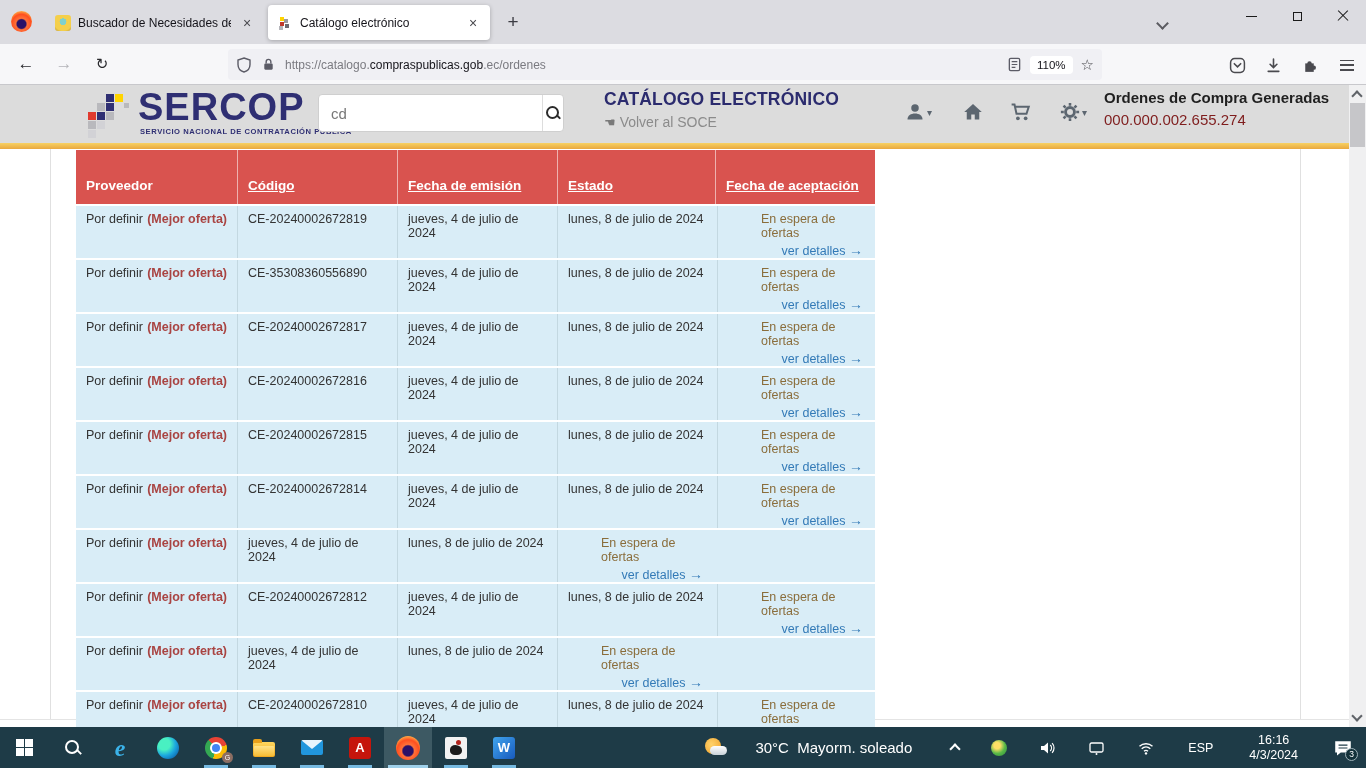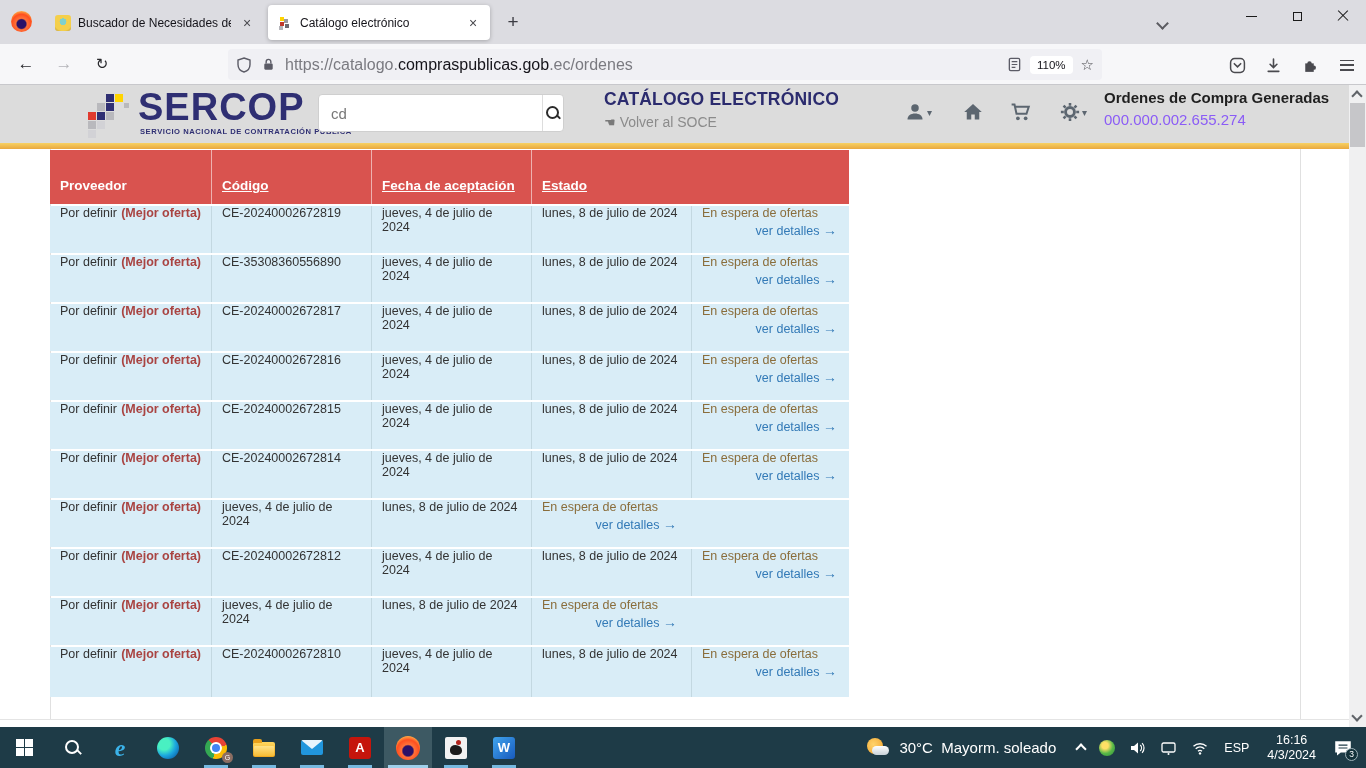--- a/index.html
+++ b/index.html
@@ -28,21 +28,21 @@
   .i-restore:before { content:""; position:absolute; left:2px; top:-4px; width:9px; height:9px; border:1px solid #1a1a1a; z-index:-1; }
   .i-close { position:relative; width:12px; height:12px; }
   .i-close:before,.i-close:after { content:""; position:absolute; left:-1px; top:5px; width:14px; height:1.4px; background:#1a1a1a; }
   .i-close:before { transform:rotate(45deg);} .i-close:after { transform:rotate(-45deg);}
 
   #toolbar { position:absolute; left:0; top:44px; width:1366px; height:41px; background:#f7f7f9; border-bottom:1px solid #c8c8cc; }
   .navbtn { position:absolute; top:48px; width:32px; height:32px; text-align:center; line-height:31px; font-size:17px; color:#2a2a2e; border-radius:4px; }
   #nav-back { left:10px; } #nav-fwd { left:48px; color:#b4b4b8; } #nav-reload { left:86px; font-size:15px; }
   #urlbar { position:absolute; left:228px; top:49px; width:874px; height:31px; background:#f0f0f4; border-radius:4px; display:flex; align-items:center; padding:0 8px; }
   #urlbar svg { flex:0 0 auto; }
-  .urltext { font-size:16px; color:#7a7a80; margin-left:9px; white-space:nowrap; }
+  .urltext { font-size:12px; color:#7a7a80; margin-left:9px; white-space:nowrap; }
   .urltext b { color:#15141a; font-weight:normal; }
   .url-spacer { flex:1; }
   .zoombox { background:#fff; border-radius:4px; font-size:11.5px; color:#15141a; padding:3px 7px; margin:0 8px; }
   .star { font-size:15px; color:#4a4a4f; }
   .tb-icon { position:absolute; top:50px; width:30px; height:30px; display:flex; align-items:center; justify-content:center; }
   #ic-pocket{left:1222px;} #ic-down{left:1258px;} #ic-ext{left:1294px;} #ic-menu{left:1332px;}
   .burger { width:14px; height:11px; display:flex; flex-direction:column; justify-content:space-between; }
   .burger span { height:1.6px; background:#4a4a4f; }
 
   
@@ -60,39 +60,39 @@
   .mag:before { content:""; position:absolute; left:0; top:0; width:9px; height:9px; border:2.2px solid #2b2b2b; border-radius:50%; }
   .mag:after { content:""; position:absolute; left:10px; top:10px; width:5px; height:2.4px; background:#2b2b2b; transform:rotate(45deg); border-radius:1px; }
   #site-title { position:absolute; left:604px; top:89px; color:#2b2b6e; font-weight:bold; font-size:17.5px; letter-spacing:.2px; }
   #back-soce { position:absolute; left:604px; top:114px; font-size:14px; color:#8b8b8b; }
   #back-soce .hand { font-size:13px; margin-right:4px; color:#7a7a7a; }
   .hdr-ico { position:absolute; top:102px; display:flex; align-items:center; }
   .caret { font-size:10px; color:#5c6670; margin-left:2px; }
   #ico-user{left:905px;} #ico-home{left:963px;} #ico-cart{left:1010px;} #ico-gear{left:1060px;}
   #orders-block { position:absolute; left:1104px; top:89px; width:240px; }
   #orders-label { font-weight:bold; font-size:15px; color:#1f1f1f; }
-  #orders-number { font-size:15px; color:#8b5cf6; margin-top:5px; }
+  #orders-number { font-size:15px; color:#7f1d1d; margin-top:5px; }
 
   
   #content { position:absolute; left:0; top:149px; width:1349px; height:578px; background:#fff; }
   .vline { position:absolute; top:0; width:1px; height:571px; background:#e0e0e0; }
   #content-bottom-line { position:absolute; left:0; top:570px; width:1349px; height:1px; background:#e4e4e4; }
 
-  #orders-table { position:absolute; left:50px; top:1px; width:799px; }
+  #orders-table { position:absolute; left:76px; top:1px; width:799px; }
   #orders-table-header { display:flex; background:#d9534f; color:#fff; font-weight:bold; font-size:13.5px; height:54px; }
   .th { display:flex; align-items:flex-end; padding:8px 10px; line-height:1.45; }
   .c0{width:161px;} .c1{width:160px;} .c2{width:160px;} .c3{width:160px;} .c4{width:158px;}
   .th.c1,.th.c2,.th.c3,.th.c4 { border-left:1px solid rgba(255,255,255,.55);text-decoration:underline; }
   .trow { display:flex; background:#d9edf7; margin-top:2px; min-height:47px; font-size:12.5px; color:#333; }
   .trow:last-child { min-height:50px; }
-  .td { padding:0 10px 0; }
+  .td { padding:6px 10px 0; }
   .td.c1,.td.c2,.td.c3,.td.c4 { border-left:1px solid rgba(120,140,150,.22); }
   .td.c0 { display:flex; justify-content:space-between; }
   .mejor { color:#a94442; font-weight:bold; }
-  .est { color:#8a6d3b; }
+  .est { color:#8a6d3b;margin-left:33px; }
   .vd { color:#337ab7; text-align:right; margin-top:2px; padding-right:2px; cursor:pointer; }
   .vd .arr { font-weight:bold; font-size:14px; }
 
   
   #pg-scroll { position:absolute; left:1349px; top:85px; width:17px; height:642px; background:#f0f0f1; }
   #pg-scroll .chev-up,#pg-scroll .chev-dn { position:absolute; left:4px; width:8px; height:8px; border-left:2px solid #5f6368; border-top:2px solid #5f6368; }
   #pg-scroll .chev-up { top:7px; transform:rotate(45deg); }
   #pg-scroll .chev-dn { bottom:7px; transform:rotate(225deg); }
   #pg-thumb { position:absolute; left:1px; top:18px; width:15px; height:44px; background:#c6c6c9; }
 
@@ -120,21 +120,21 @@
   .mail { width:22px; height:15px; background:#2196dd; position:relative; border-radius:2px; overflow:hidden; }
   .mail:before { content:""; position:absolute; left:0; top:0; border-left:11px solid transparent; border-right:11px solid transparent; border-top:9px solid #e8f4fd; }
   .adobe { width:22px; height:22px; border-radius:3px; background:#c5150c; color:#fff; font-weight:bold; font-size:13px; text-align:center; line-height:22px; }
   .fx-logo { width:24px; height:24px; border-radius:50%;
     background:radial-gradient(circle at 50% 62%, #2b1168 0 26%, #ff7139 34%, #ff4f1f 58%, #ffbd4f 82%, #ffe14a 100%); }
   .java { width:22px; height:22px; border-radius:2px; background:#f2f2f2; position:relative; }
   .java:before { content:""; position:absolute; left:5px; top:8px; width:12px; height:10px; background:#1c1c1c; border-radius:45% 55% 40% 40%; }
   .java:after { content:""; position:absolute; left:11px; top:3px; width:5px; height:5px; border-radius:50%; background:#b3241c; }
   .word { width:22px; height:22px; border-radius:3px; background:linear-gradient(135deg,#41a5ee,#185abd); color:#fff; font-weight:bold; font-size:13px; text-align:center; line-height:22px; }
 
-  #tray { position:absolute; right:6px; top:727px; height:41px; display:flex; align-items:center; color:#fff; }
+  #tray { position:absolute; right:6px; top:727px; height:41px; display:flex; align-items:center; color:#fff;gap:18px; }
   .weather-ico { position:relative; width:26px; height:22px; margin-right:8px; }
   .weather-ico .sun { position:absolute; left:2px; top:1px; width:16px; height:16px; border-radius:50%; background:radial-gradient(circle at 40% 40%, #ffcf5e, #f executable8a21c 70%, #e88f17); background:radial-gradient(circle at 40% 40%, #ffd36b, #f0a029); }
   .weather-ico .cloud { position:absolute; left:7px; top:9px; width:17px; height:9px; border-radius:6px; background:linear-gradient(#ffffff,#c9d2d9); }
   .tray-txt { font-size:15px; margin-right:14px; white-space:nowrap; }
   .tray-ico { margin:0 7px; display:flex; align-items:center; }
   .chev-up-w { width:8px; height:8px; border-left:2px solid #fff; border-top:2px solid #fff; transform:rotate(45deg); margin-top:3px; }
   .shield-g { width:16px; height:16px; border-radius:50%; background:radial-gradient(circle at 38% 35%, #ffe066 0 22%, #58b847 55%, #2e8b3a); }
   .lang { font-size:12.5px; margin:0 8px; }
   .clock { font-size:12.5px; line-height:15px; text-align:center; margin:0 10px; }
   .notif { position:relative; width:20px; height:18px; }
@@ -294,22 +294,23 @@
 
 <div id="content">
   <div class="vline" style="left:50px"></div>
   <div class="vline" style="left:1300px"></div>
   <div id="content-bottom-line"></div>
 
   <div id="orders-table">
     <div id="orders-table-header">
         <div class="th c0">Proveedor</div>
         <div class="th c1">Código</div>
+        <div class="th c2">Fecha de emisión</div>
+        <div class="th c4">Estado</div>
         <div class="th c3">Fecha de aceptación</div>
-        <div class="th c4">Estado</div>
       </div>
     <div id="orders-table-body">
         <div class="trow">
           <div class="td c0">
             <span>Por definir</span>
             <span class="mejor">(Mejor oferta)</span>
           </div>
           <div class="td c1">CE-20240002672819</div>
           <div class="td c2">jueves, 4 de julio de 2024</div>
           <div class="td c3">lunes, 8 de julio de 2024</div>

